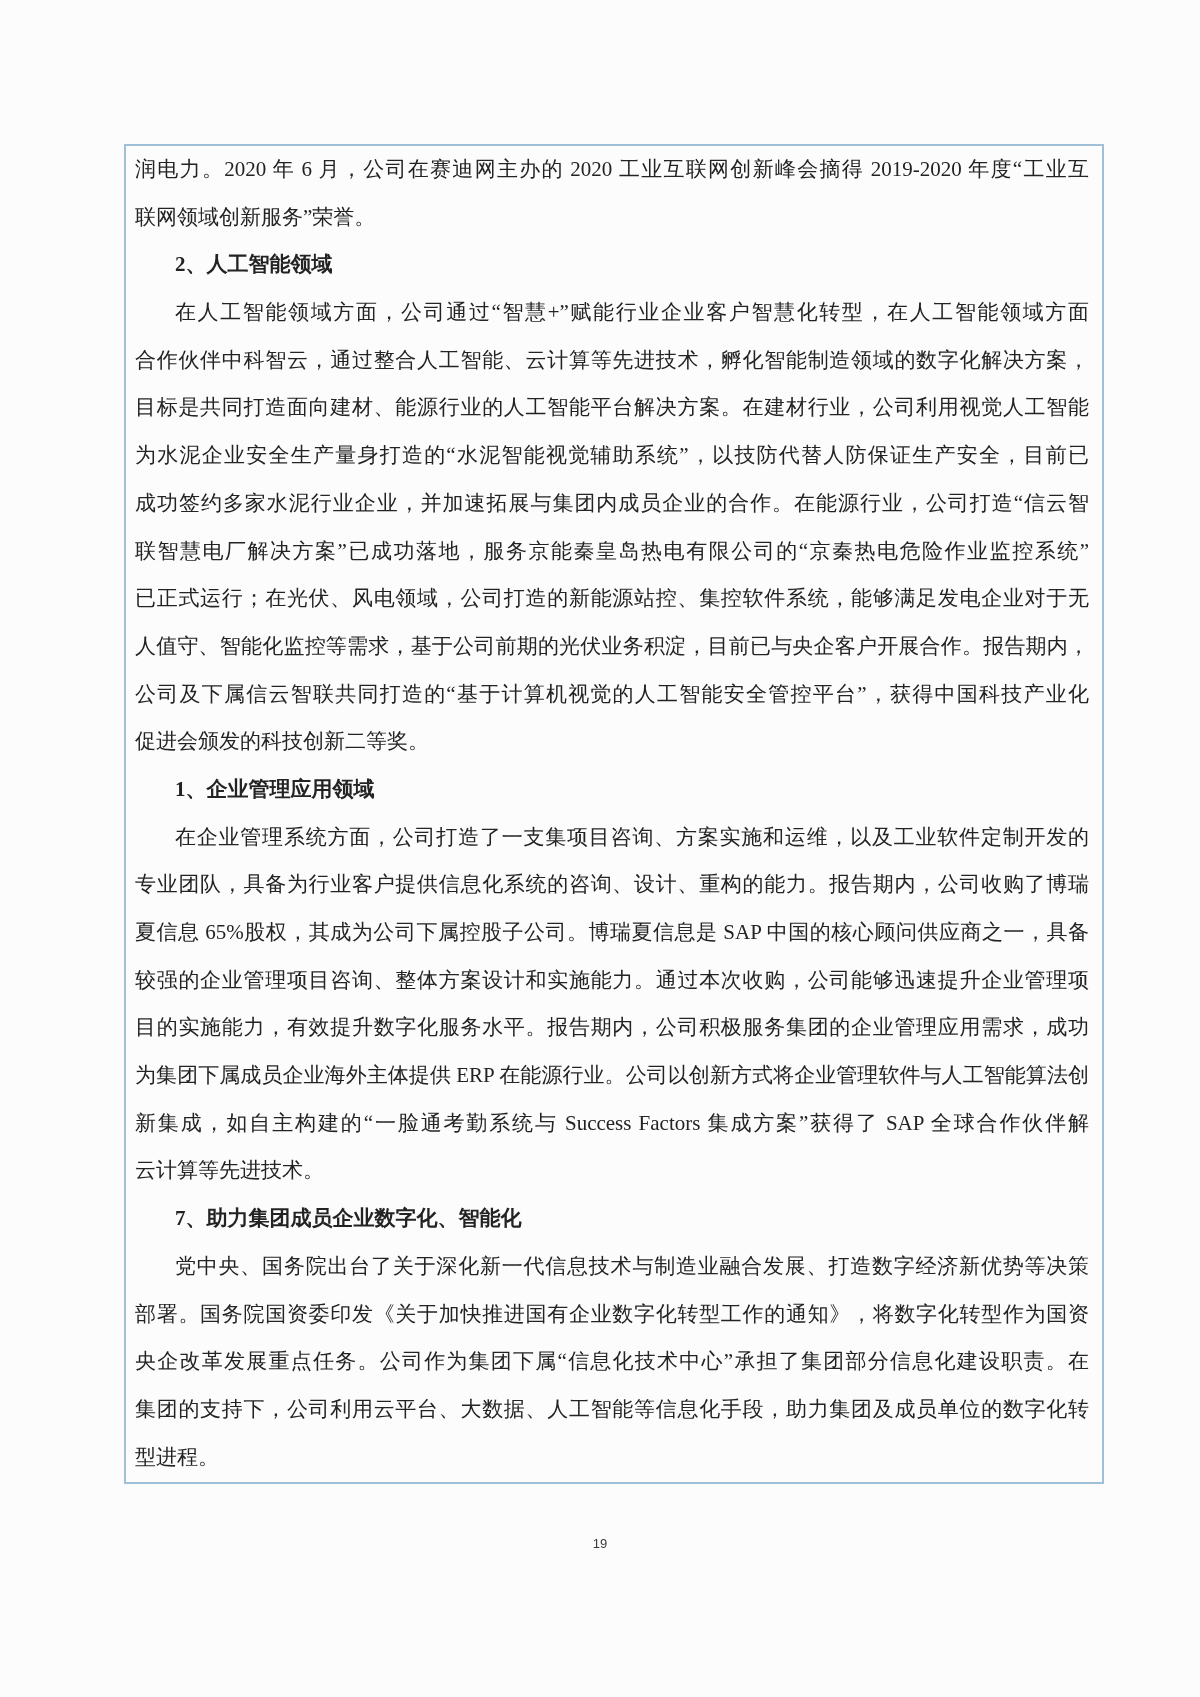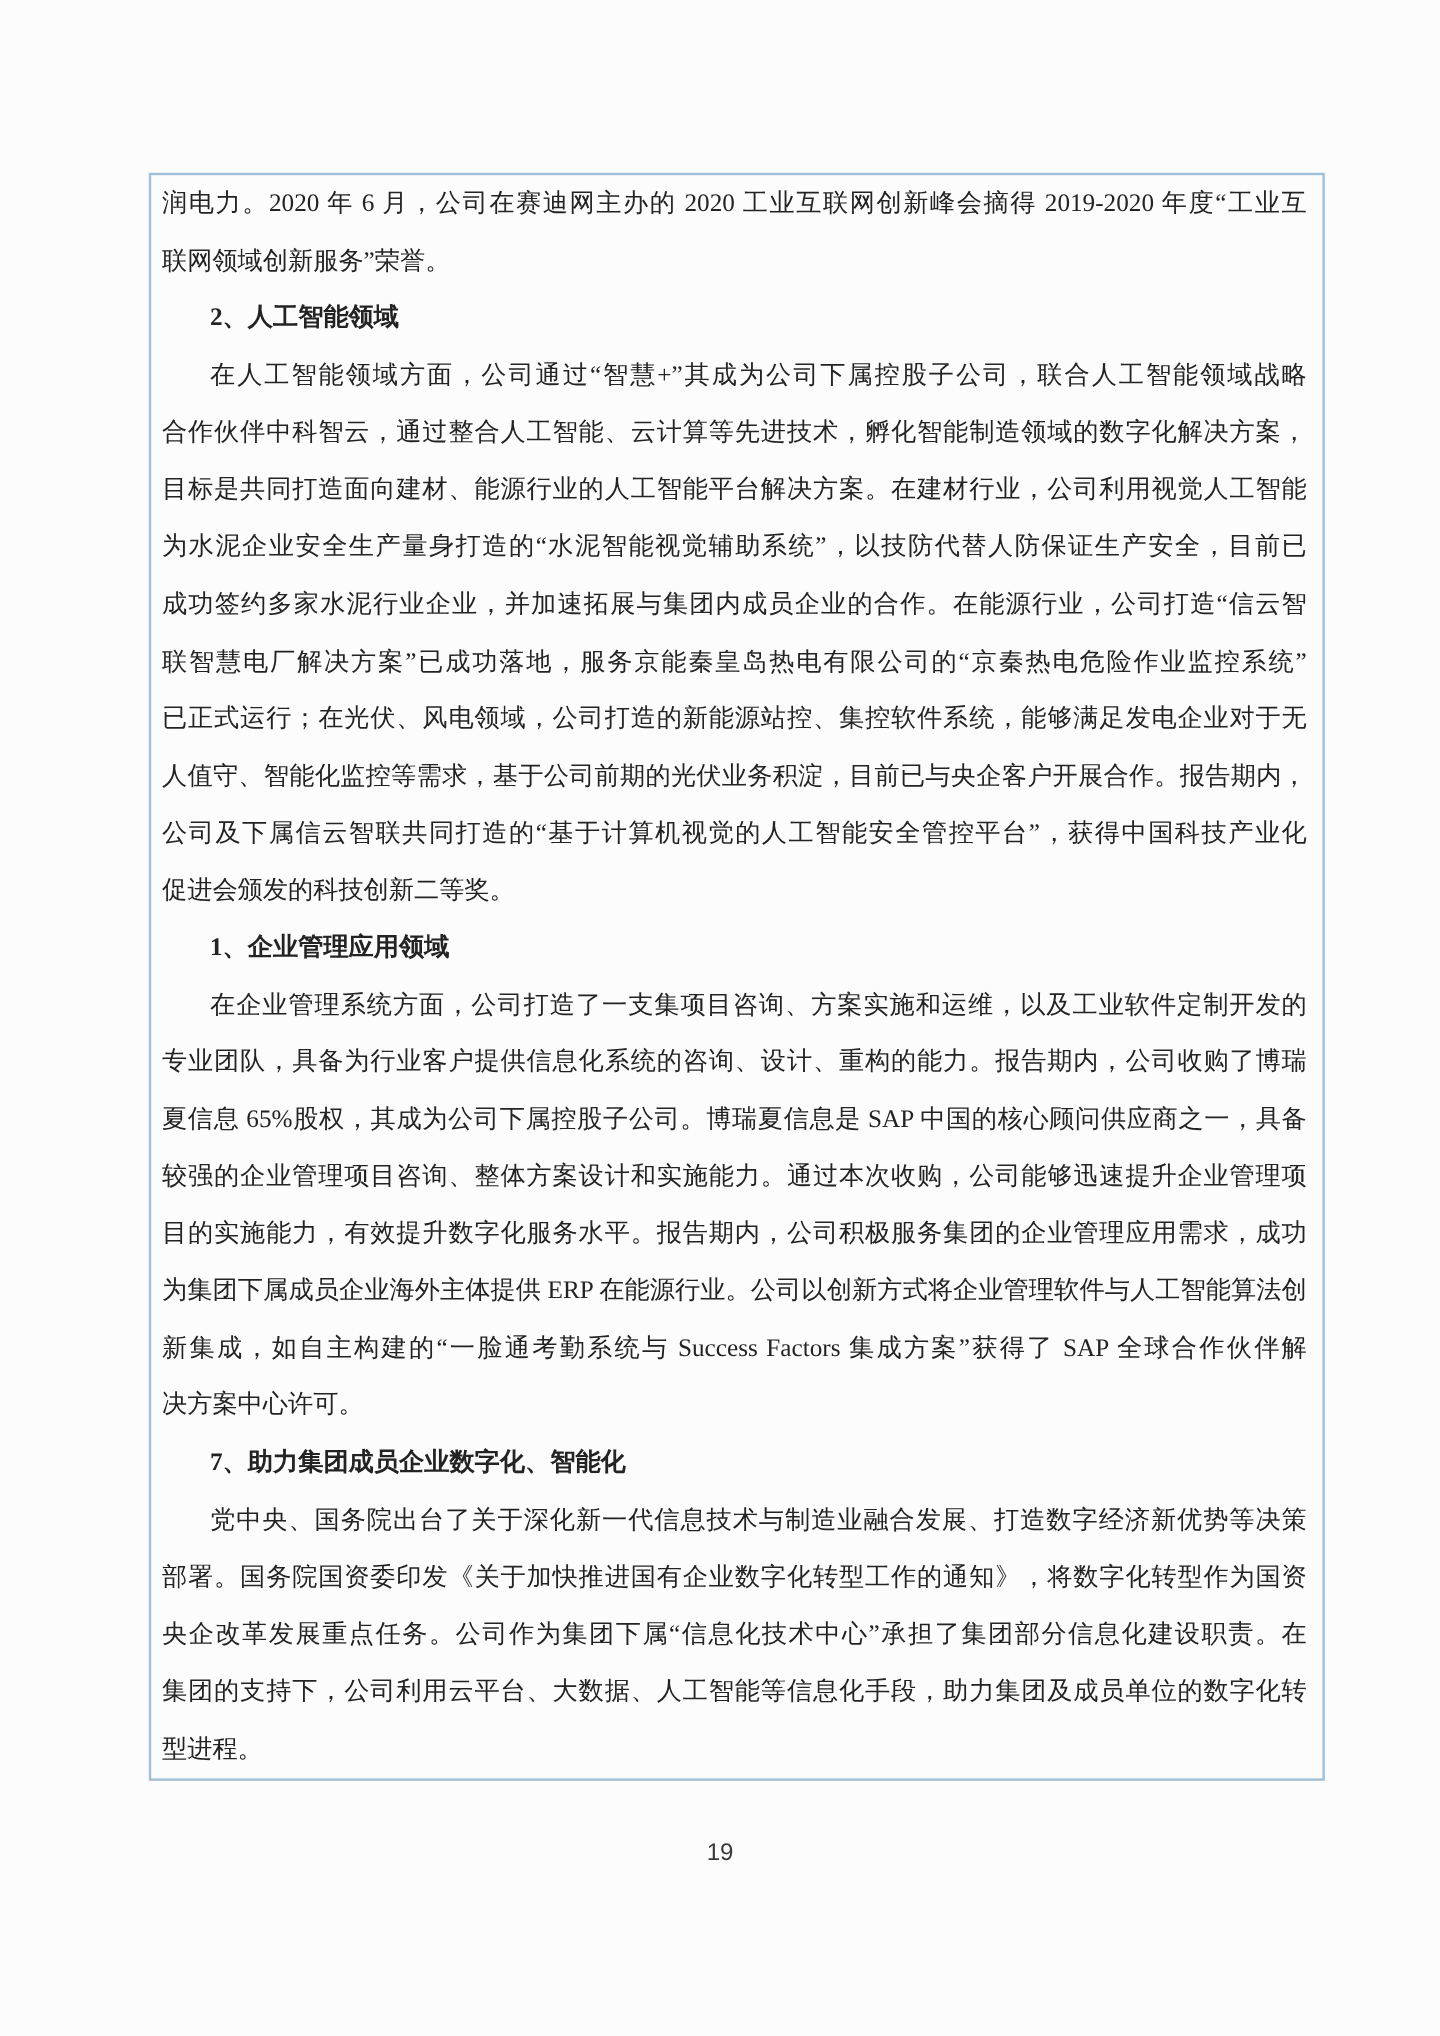--- a/index.html
+++ b/index.html
@@ -53,53 +53,53 @@
     font-weight: 700;
     text-align: right;
     text-align-last: left;
   }
   .page-number {
     position: absolute;
     top: 1530px;
     left: 0;
     width: 100%;
     text-align: center;
-    font-size: 20px;
+    font-size: 13px;
     line-height: 28px;
     color: #3a3a3a;
     font-family: "Liberation Sans", "DejaVu Sans", sans-serif;
   }
 </style>
 </head>
 <body>
 
 <div class="page">
   <div class="content-box">
     <p class="line">润电力。2020 年 6 月，公司在赛迪网主办的 2020 工业互联网创新峰会摘得 2019-2020 年度“工业互</p>
     <p class="line lastline">联网领域创新服务”荣誉。</p>
     <p class="line heading">2、人工智能领域</p>
-    <p class="line firstline">在人工智能领域方面，公司通过“智慧+”其成为公司下属控股子公司，联合人工智能领域战略</p>
+    <p class="line firstline">在人工智能领域方面，公司通过“智慧+”赋能行业企业客户智慧化转型，在人工智能领域方面</p>
     <p class="line">合作伙伴中科智云，通过整合人工智能、云计算等先进技术，孵化智能制造领域的数字化解决方案，</p>
     <p class="line">目标是共同打造面向建材、能源行业的人工智能平台解决方案。在建材行业，公司利用视觉人工智能</p>
     <p class="line">为水泥企业安全生产量身打造的“水泥智能视觉辅助系统”，以技防代替人防保证生产安全，目前已</p>
     <p class="line">成功签约多家水泥行业企业，并加速拓展与集团内成员企业的合作。在能源行业，公司打造“信云智</p>
     <p class="line">联智慧电厂解决方案”已成功落地，服务京能秦皇岛热电有限公司的“京秦热电危险作业监控系统”</p>
     <p class="line">已正式运行；在光伏、风电领域，公司打造的新能源站控、集控软件系统，能够满足发电企业对于无</p>
     <p class="line">人值守、智能化监控等需求，基于公司前期的光伏业务积淀，目前已与央企客户开展合作。报告期内，</p>
     <p class="line">公司及下属信云智联共同打造的“基于计算机视觉的人工智能安全管控平台”，获得中国科技产业化</p>
     <p class="line lastline">促进会颁发的科技创新二等奖。</p>
     <p class="line heading">1、企业管理应用领域</p>
     <p class="line firstline">在企业管理系统方面，公司打造了一支集项目咨询、方案实施和运维，以及工业软件定制开发的</p>
     <p class="line">专业团队，具备为行业客户提供信息化系统的咨询、设计、重构的能力。报告期内，公司收购了博瑞</p>
     <p class="line">夏信息 65%股权，其成为公司下属控股子公司。博瑞夏信息是 SAP 中国的核心顾问供应商之一，具备</p>
     <p class="line">较强的企业管理项目咨询、整体方案设计和实施能力。通过本次收购，公司能够迅速提升企业管理项</p>
     <p class="line">目的实施能力，有效提升数字化服务水平。报告期内，公司积极服务集团的企业管理应用需求，成功</p>
     <p class="line">为集团下属成员企业海外主体提供 ERP 在能源行业。公司以创新方式将企业管理软件与人工智能算法创</p>
     <p class="line">新集成，如自主构建的“一脸通考勤系统与 Success Factors 集成方案”获得了 SAP 全球合作伙伴解</p>
-    <p class="line lastline">决方案中心许可。</p>
+    <p class="line lastline">云计算等先进技术。</p>
     <p class="line heading">7、助力集团成员企业数字化、智能化</p>
     <p class="line firstline">党中央、国务院出台了关于深化新一代信息技术与制造业融合发展、打造数字经济新优势等决策</p>
     <p class="line">部署。国务院国资委印发《关于加快推进国有企业数字化转型工作的通知》，将数字化转型作为国资</p>
     <p class="line">央企改革发展重点任务。公司作为集团下属“信息化技术中心”承担了集团部分信息化建设职责。在</p>
     <p class="line">集团的支持下，公司利用云平台、大数据、人工智能等信息化手段，助力集团及成员单位的数字化转</p>
     <p class="line lastline">型进程。</p>
   </div>
   <div class="page-number">19</div>
 </div>
 

